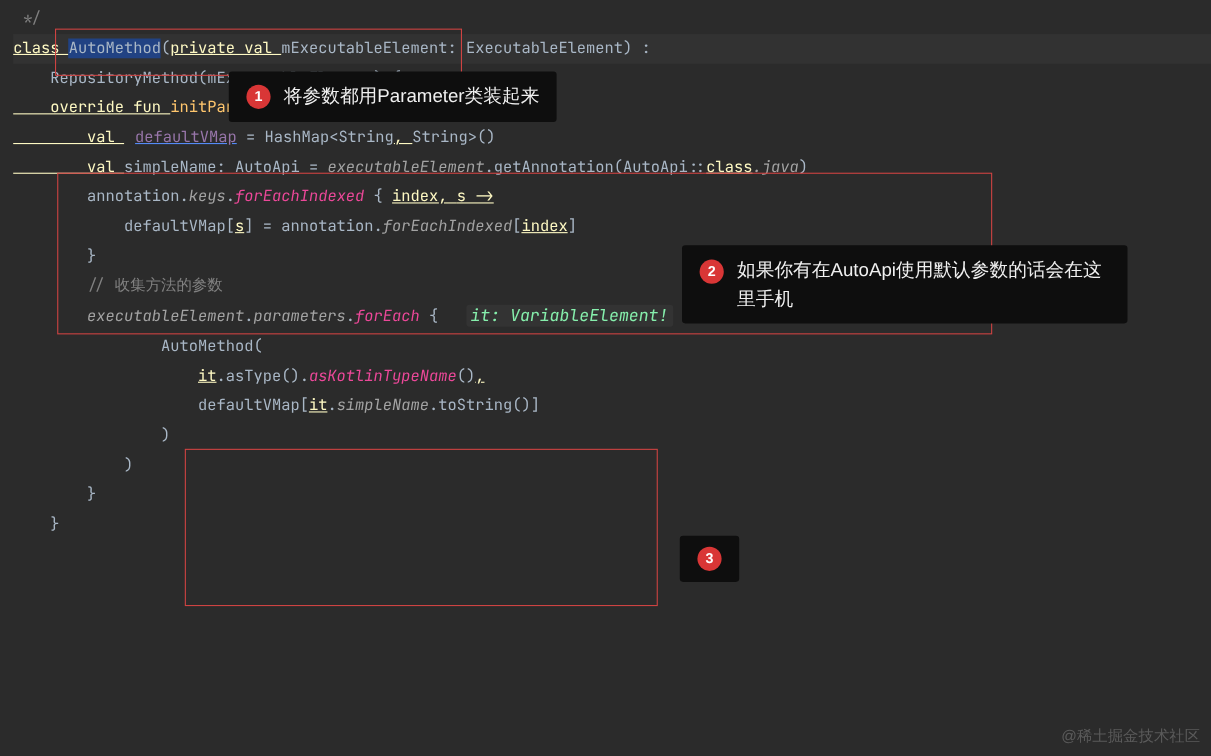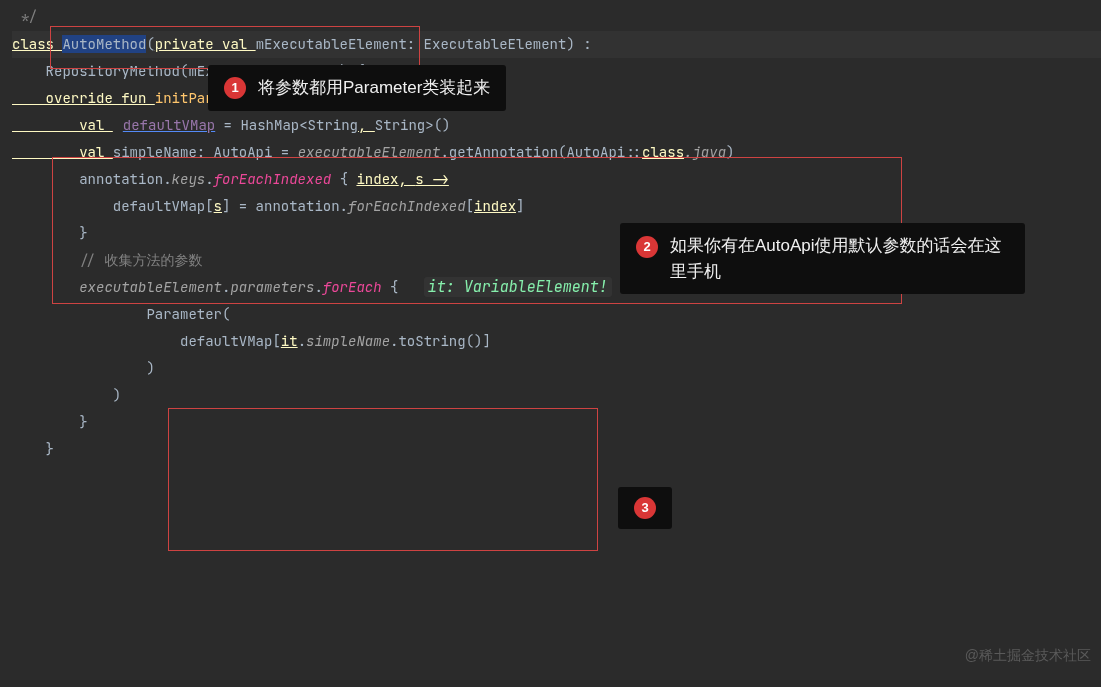--- a/index.html
+++ b/index.html
@@ -74,21 +74,21 @@
       z-index: 10;
     }
     .callout .badge { flex-shrink: 0; }
     .c1 { left: 208px; top: 65px; }
     .c2 { left: 620px; top: 223px; width: 405px; align-items: flex-start; }
     .c2 .badge { margin-top: 3px; }
     .c3 { left: 618px; top: 487px; }
     
     .watermark {
       position: absolute;
-      right: 10px; bottom: 18px;
+      right: 10px; bottom: 4px;
       color: #5a5a5a;
       font-family: 'Microsoft YaHei', Arial, sans-serif;
       font-size: 14px;
     }
   </style>
 </head>
 <body>
 
 <div>
 <div class="line comment"> */</div>
@@ -97,21 +97,22 @@
 <div class="line"></div>
 <div class="line"><span class="kw">    override fun </span><span class="func">initParameters</span><span>() {</span></div>
 <div class="line"><span class="kw">        val </span><span class="underline">defaultVMap</span><span> = HashMap&lt;String</span><span class="kw">, </span><span>String&gt;()</span></div>
 <div class="line"><span class="kw">        val </span><span>simpleName: AutoApi = </span><span class="param-italic">executableElement</span><span>.getAnnotation(AutoApi::</span><span class="kw">class</span><span class="param-italic">.java</span><span>)</span></div>
 <div class="line"><span>        annotation.</span><span class="param-italic">keys</span><span>.</span><span class="method-italic">forEachIndexed</span><span> { </span><span class="kw">index</span><span class="kw">, </span><span class="kw">s -&gt;</span></div>
 <div class="line"><span>            defaultVMap[</span><span class="kw">s</span><span>] = annotation.</span><span class="param-italic">forEachIndexed</span><span>[</span><span class="kw">index</span><span>]</span></div>
 <div class="line">        }</div>
 <div class="line"></div>
 <div class="line comment">        // 收集方法的参数</div>
 <div class="line"><span class="param-italic">        executableElement</span><span>.</span><span class="param-italic">parameters</span><span>.</span><span class="method-italic">forEach</span><span> {   </span><span class="hint">it: VariableElement!</span></div>
-<div class="line">                Parameter(</div>
+<div class="line">                AutoMethod(</div>
+<div class="line"><span>                    </span><span class="kw">it</span><span>.asType().</span><span class="method-italic">asKotlinTypeName</span><span>()</span><span class="kw">,</span></div>
 <div class="line"><span>                    defaultVMap[</span><span class="kw">it</span><span>.</span><span class="param-italic">simpleName</span><span>.toString()]</span></div>
 <div class="line">                )</div>
 <div class="line">            )</div>
 <div class="line">        }</div>
 <div class="line"></div>
 <div class="line">    }</div>
 </div>
 
 <div class="box-red1"></div>
 <div class="box-red2"></div>

